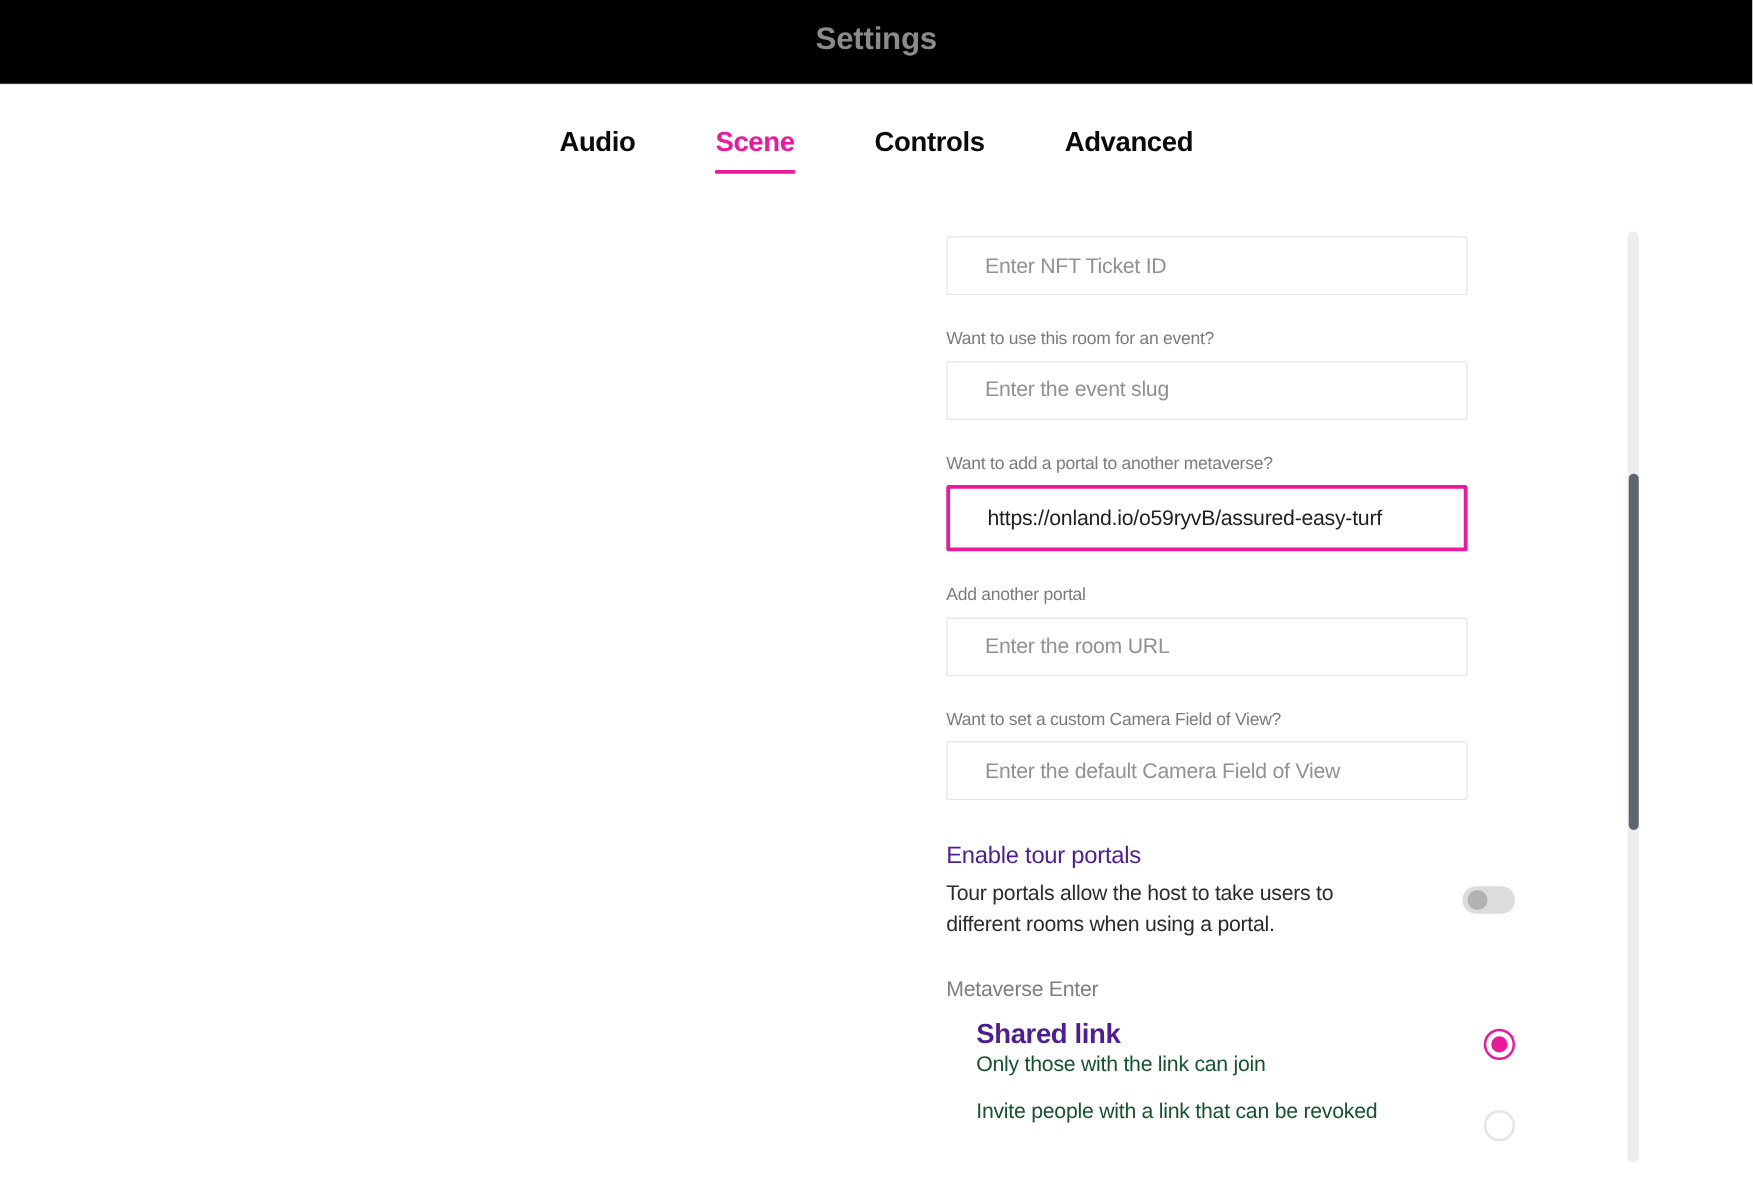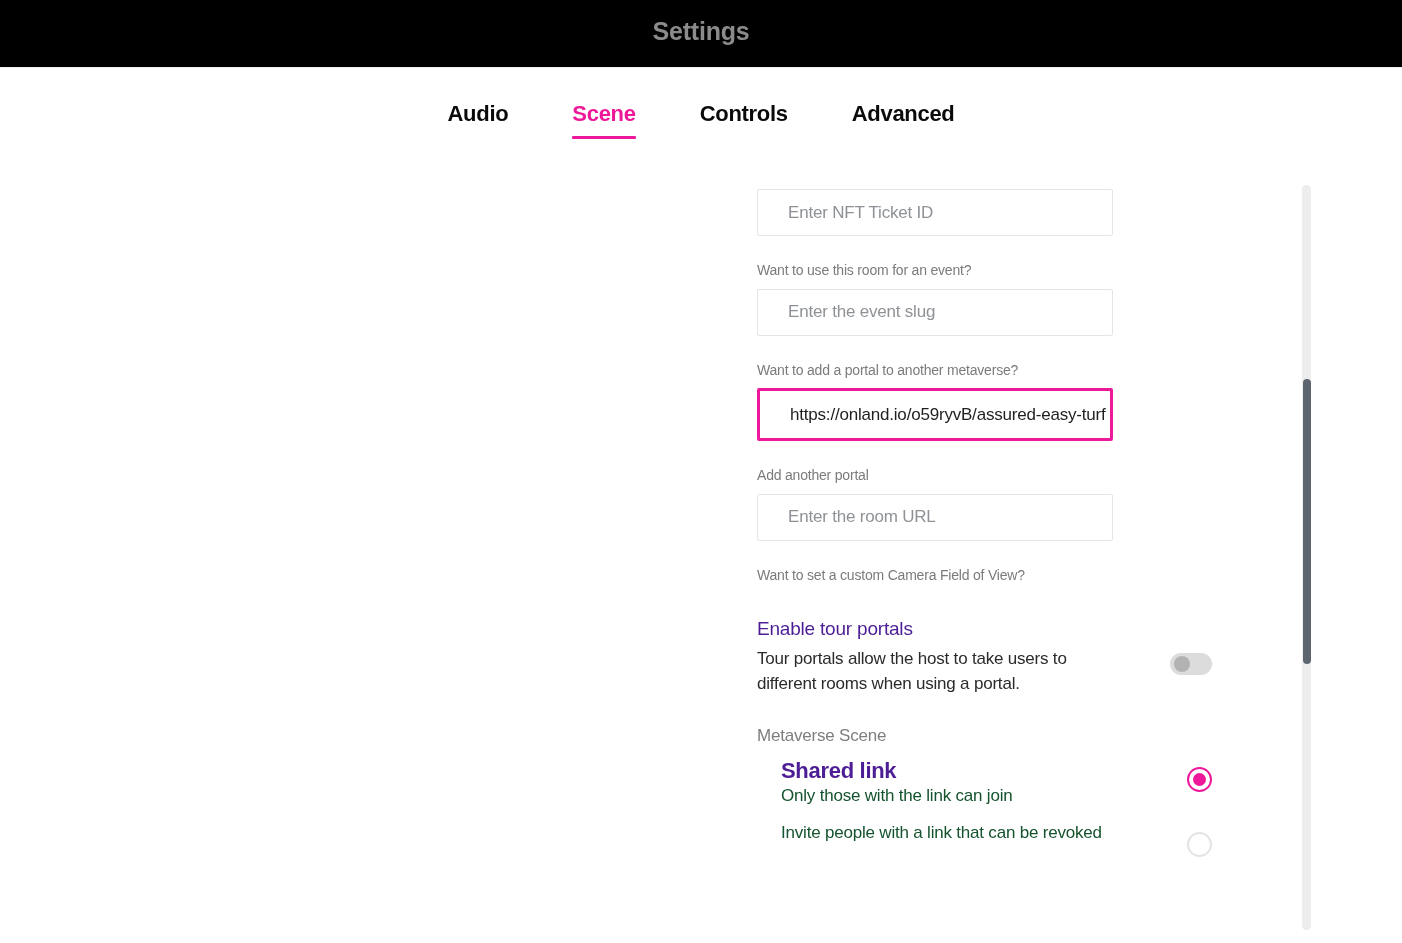--- a/index.html
+++ b/index.html
@@ -91,21 +91,21 @@
   .field-label {
     font-size: 14px;
     color: #7b7b7b;
     letter-spacing: -0.2px;
     margin-bottom: 9px;
     line-height: 1.25;
   }
 
   .text-input {
     display: block;
-    width: 356px;
+    width: 417px;
     height: 47px;
     border: 1px solid #e3e5e7;
     border-radius: 2px;
     background: #ffffff;
     font-family: "Liberation Sans", sans-serif;
     font-size: 17px;
     color: #1f1f1f;
     padding-left: 30px;
     letter-spacing: -0.2px;
     outline: none;
@@ -250,31 +250,32 @@
       <input class="text-input highlight" type="text" value="https://onland.io/o59ryvB/assured-easy-turf" style="">
 
       <div class="gap-md"></div>
 
       <div class="field-label">Add another portal</div>
       <input class="text-input" type="text" placeholder="Enter the room URL" style="">
 
       <div class="gap-md"></div>
 
       <div class="field-label">Want to set a custom Camera Field of View?</div>
+      <input class="text-input" type="text" placeholder="Enter the default Camera Field of View" style="">
 
       <div class="toggle-block">
         <div class="toggle-title">Enable tour portals</div>
         <div class="toggle-desc">Tour portals allow the host to take users to different rooms when using a portal.</div>
         <div class="switch">
           <div class="knob"></div>
         </div>
       </div>
 
       <div class="access-block">
-        <div class="access-title">Metaverse Scene</div>
+        <div class="access-title">Metaverse Enter</div>
 
         <div class="radio-row">
           <div class="radio-name">Shared link</div>
           <div class="radio-desc">Only those with the link can join</div>
           <div class="radio selected"></div>
         </div>
 
         <div class="radio-row">
           <div class="radio-desc">Invite people with a link that can be revoked</div>
           <div class="radio"></div>

